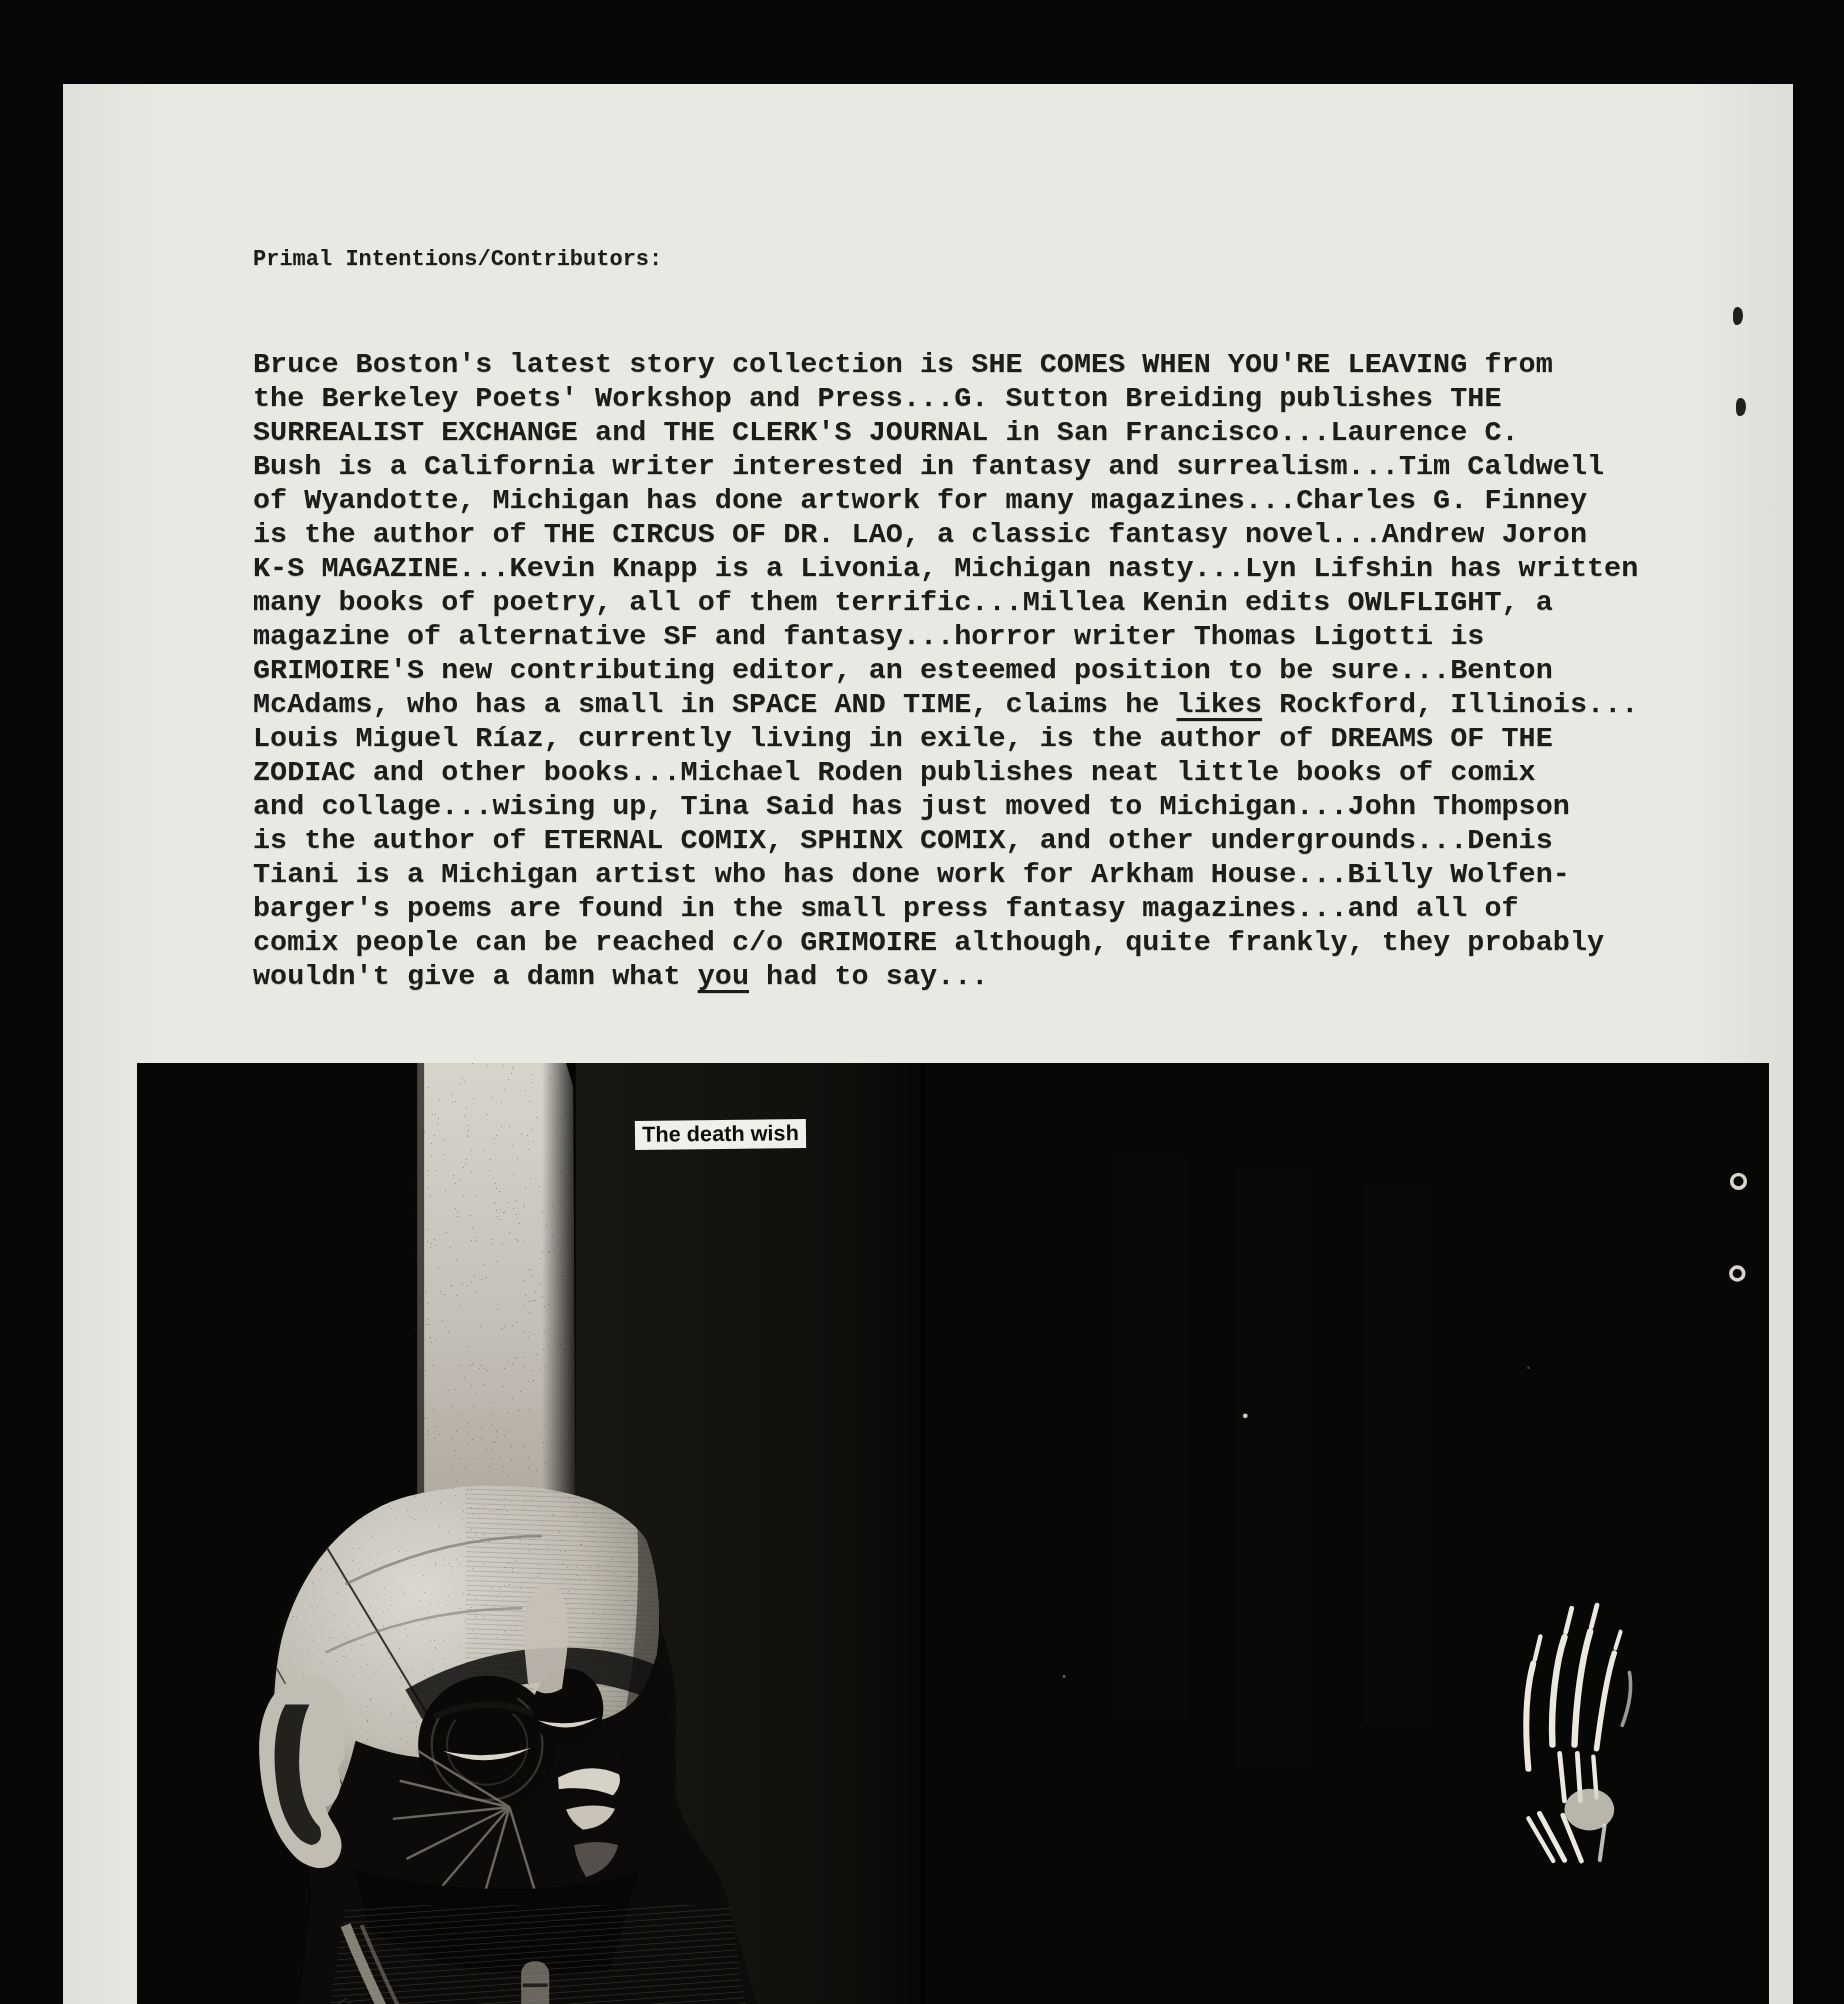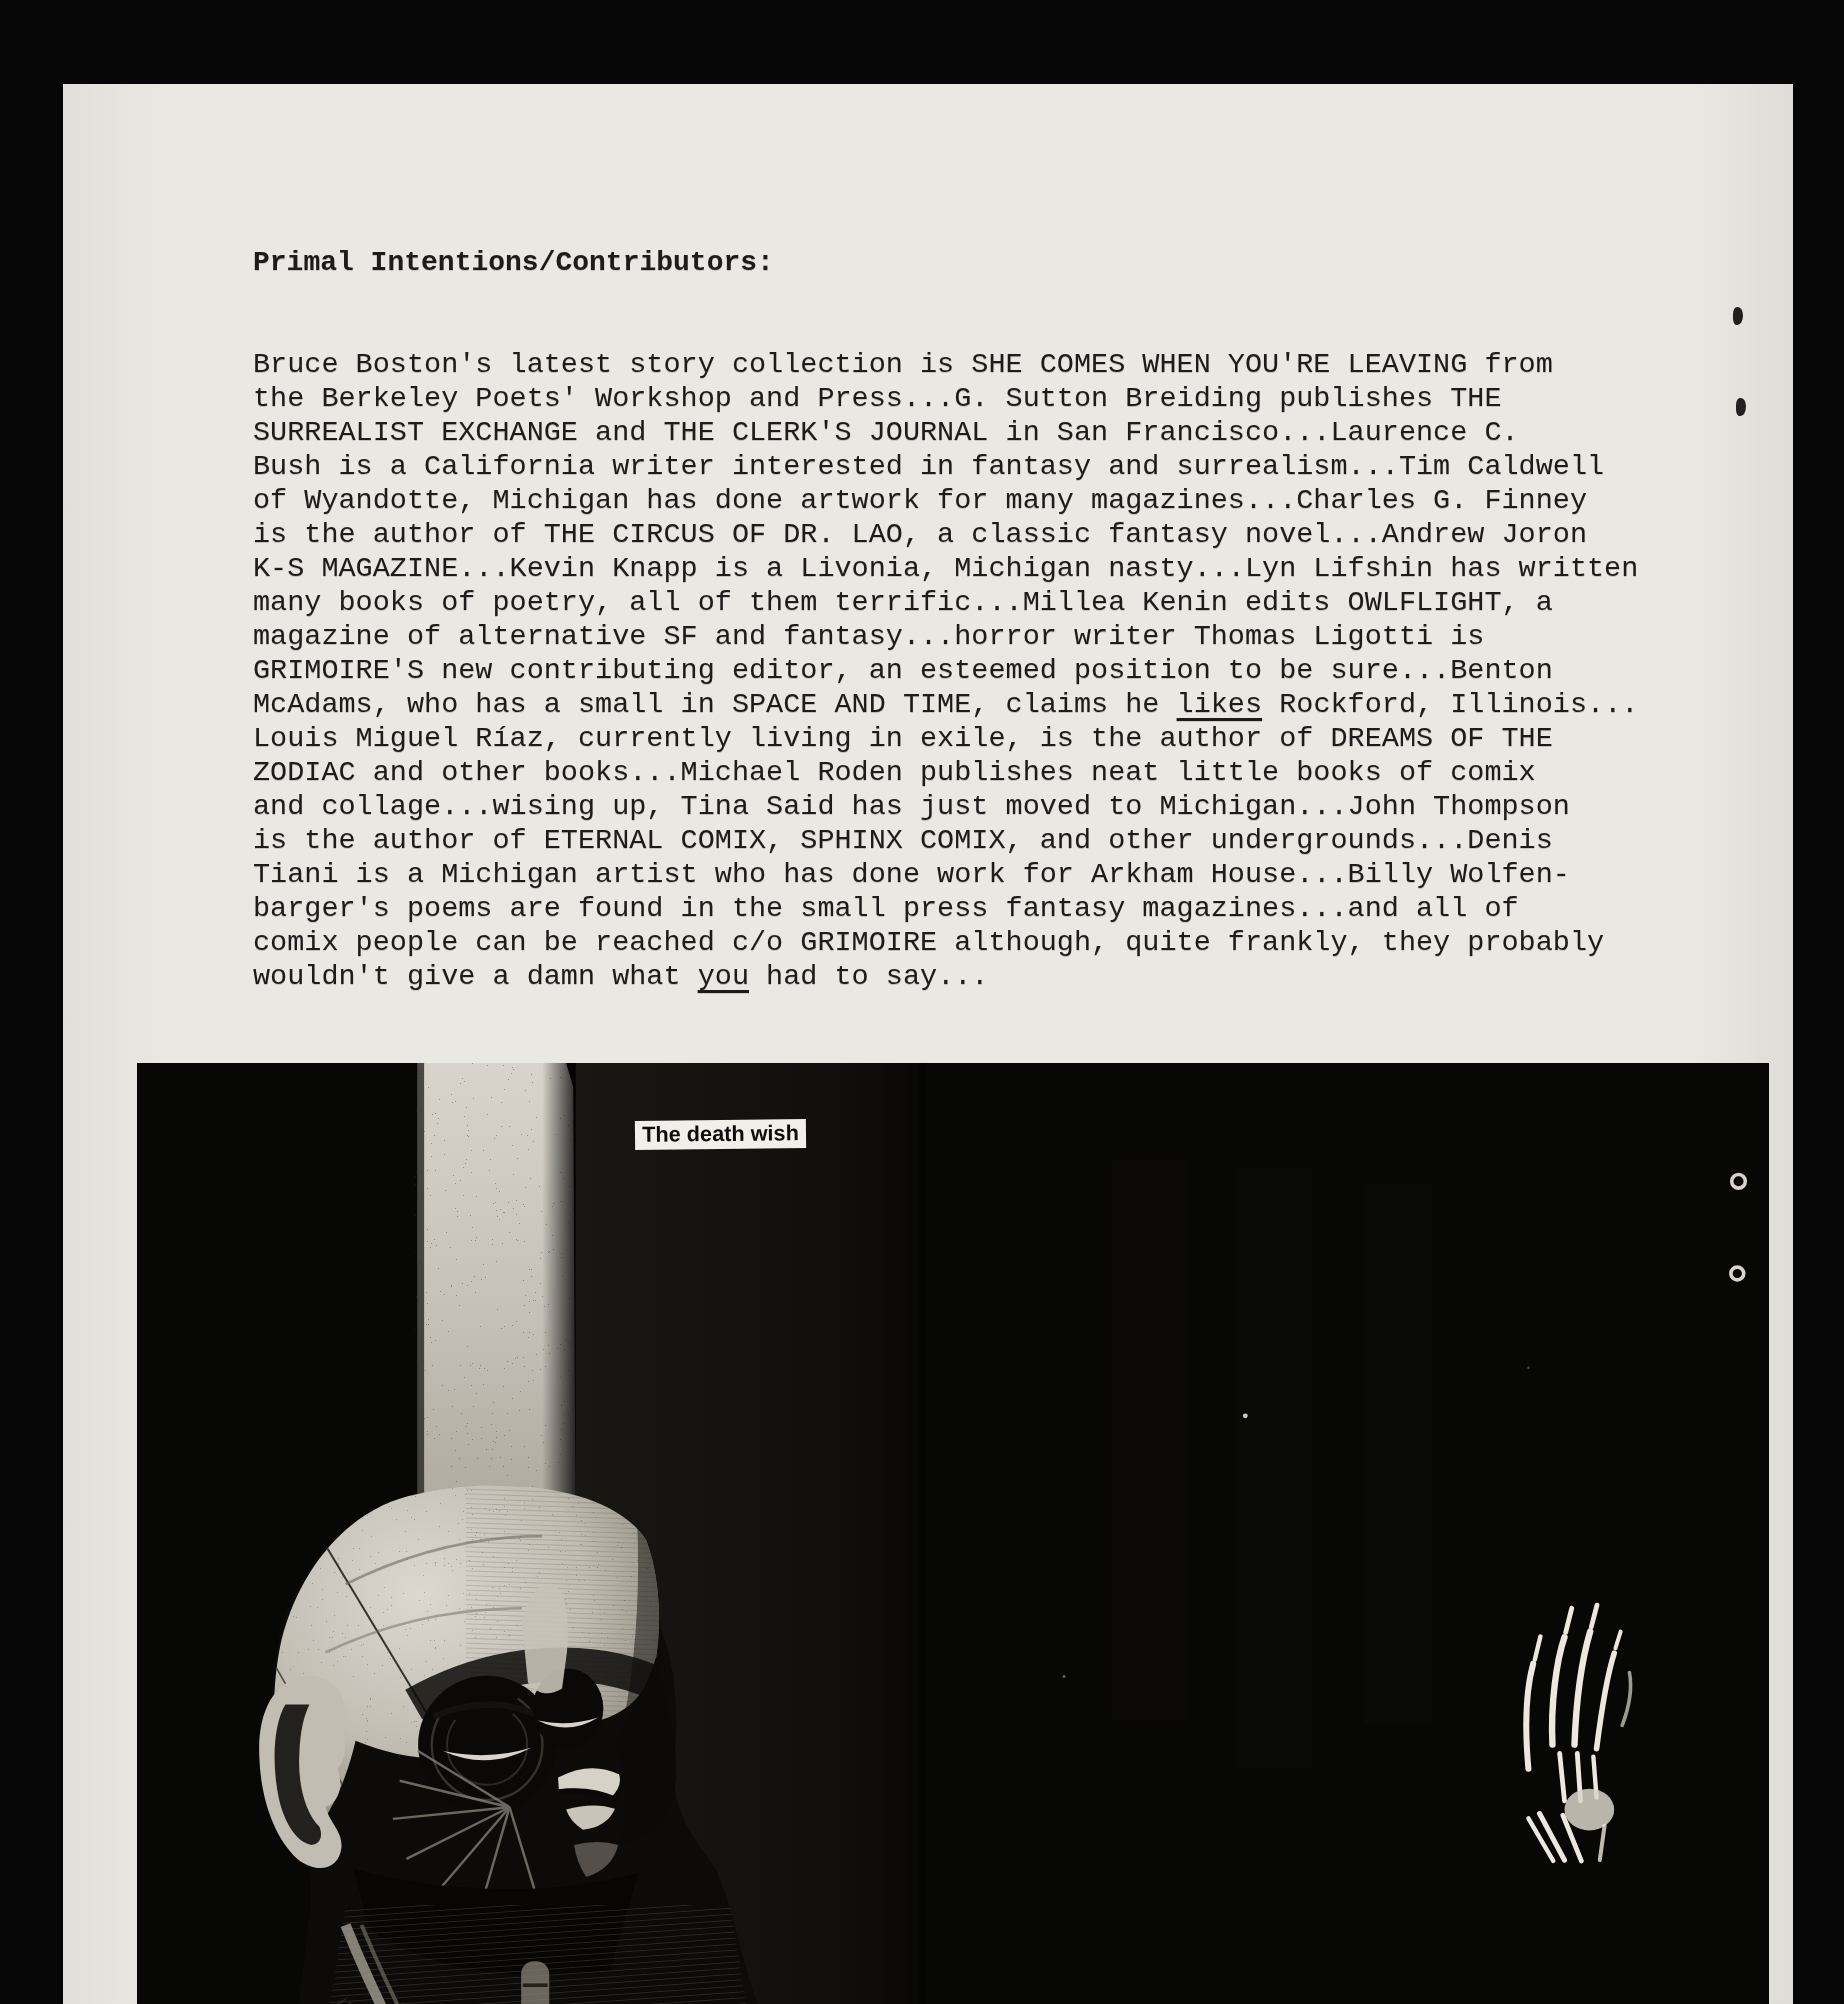--- a/index.html
+++ b/index.html
@@ -1,23 +1,23 @@
 <!DOCTYPE html>
 <html style="font-size:6.4px"><head>
 <meta charset="utf-8">
 <style>
   html,body{margin:0;padding:0;background:#000;}
   #scan{position:relative;width:1845px;height:2433px;background:#060606;overflow:hidden;
         font-family:"Liberation Mono","DejaVu Sans Mono",monospace;}
   #page{position:absolute;left:63px;top:84px;width:1730px;height:2256px;background:#eae8e3;}
   #page:after{content:"";position:absolute;inset:0;
      background:linear-gradient(90deg,rgba(0,0,0,.04),rgba(0,0,0,0) 6%,rgba(0,0,0,0) 94%,rgba(0,0,0,.05));}
-  .heading{position:absolute;left:253px;top:247px;font-size:28px;font-weight:bold;color:#1d1c1a;
+  .heading{position:absolute;left:253px;top:247px;font-size:22px;font-weight:bold;color:#1d1c1a;
      letter-spacing:0;white-space:pre;text-shadow:0 0.8px 0.4px rgba(20,20,20,.18);}
-  #bodytext{position:absolute;left:253px;top:348px;width:1444px;color:#1d1c1a;font-weight:normal;
+  #bodytext{position:absolute;left:253px;top:348px;width:1444px;color:#1d1c1a;font-weight:bold;
      font-size:28.5px;line-height:34px;text-shadow:0 0.8px 0.4px rgba(20,20,20,.18);}
   .tline{white-space:pre;}
   .u{text-decoration:underline;text-decoration-thickness:2.8px;text-underline-offset:5.6px;text-align:right;}
   #photo{position:absolute;left:137px;top:1063px;width:1632px;height:1154px;background:#070706;}
   #deathwish{position:absolute;left:635px;top:1120px;background:#f1efe9;color:#0d0d0c;
      font-family:"Liberation Sans","DejaVu Sans",sans-serif;font-weight:bold;font-size:21.7px;
      padding:3.2px 7.2px 4px 7.2px;transform:rotate(-.6deg);line-height:1;}
   .speck{position:absolute;background:#21201e;border-radius:45% 55% 60% 40%;}
   svg{display:block;}
 </style>

